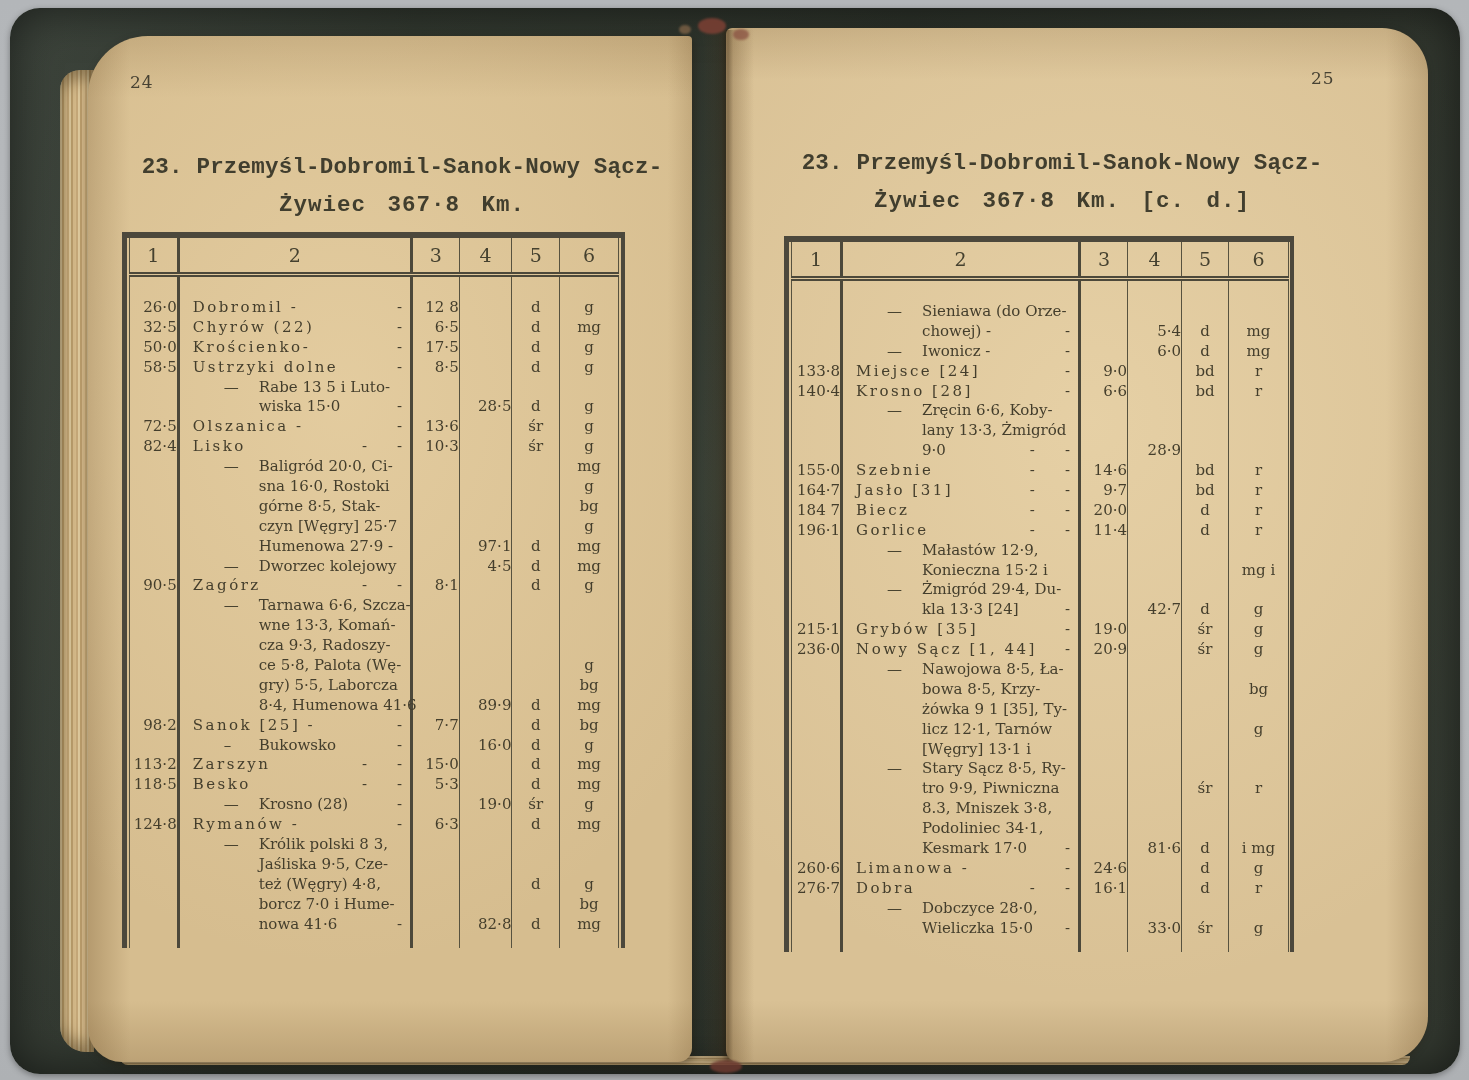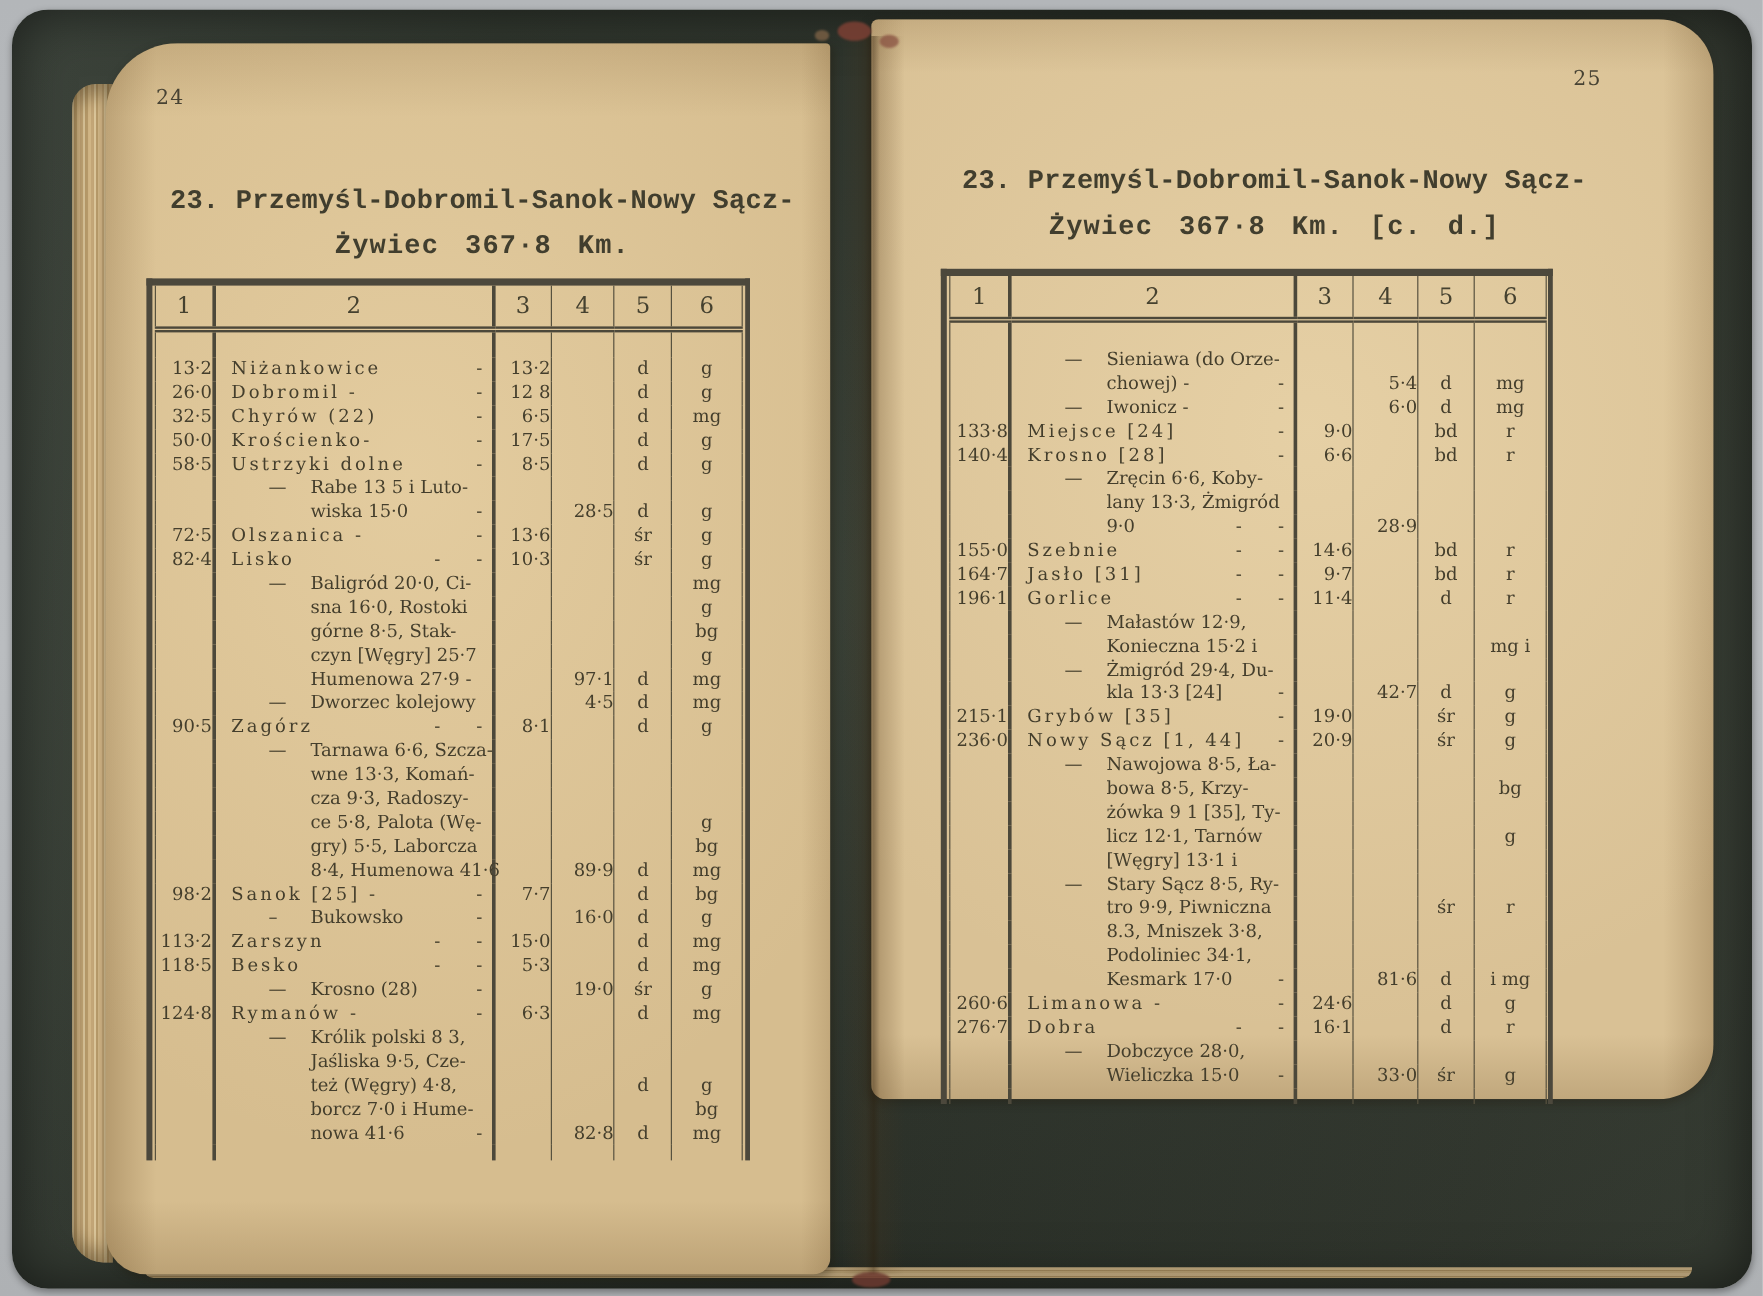--- a/index.html
+++ b/index.html
@@ -34,21 +34,21 @@
     background:
       radial-gradient(120% 90% at 42% 35%, rgba(238,216,172,.55), rgba(238,216,172,0) 62%),
       linear-gradient(90deg, rgba(112,82,42,.32), rgba(112,82,42,0) 7%),
       linear-gradient(270deg, rgba(112,82,42,.20), rgba(112,82,42,0) 4%),
       linear-gradient(180deg, rgba(112,82,42,.22), rgba(112,82,42,0) 6%),
       linear-gradient(0deg, rgba(105,76,38,.24), rgba(105,76,38,0) 6%),
       #d6bd8f;
     box-shadow:2px 3px 8px rgba(30,20,5,.35);
   }
   .page-right{
-    left:726px;top:16px;width:702px;height:900px;
+    left:726px;top:28px;width:702px;height:1034px;
     border-radius:6px 46px 46px 12px;
     background:
       radial-gradient(120% 90% at 52% 38%, rgba(240,220,178,.55), rgba(240,220,178,0) 62%),
       linear-gradient(270deg, rgba(112,82,42,.30), rgba(112,82,42,0) 6%),
       linear-gradient(90deg, rgba(112,82,42,.22), rgba(112,82,42,0) 4%),
       linear-gradient(180deg, rgba(112,82,42,.20), rgba(112,82,42,0) 5%),
       linear-gradient(0deg, rgba(105,76,38,.22), rgba(105,76,38,0) 6%),
       #d9c195;
     box-shadow:-2px 3px 8px rgba(30,20,5,.3);
   }
@@ -143,33 +143,20 @@
         <tbody>
           <tr class="sp-top">
             <td class="c1 bthick"></td>
             <td class="c2 bthick2"></td>
             <td class="c3 bthin"></td>
             <td class="c4 bthin"></td>
             <td class="c5 bthin"></td>
             <td class="c6"></td>
           </tr>
           <tr>
-            <td class="c1 bthick">13·2</td>
-            <td class="c2 bthick2">
-              <div class="c2i ind0">
-                <span class="nm">Niżankowice</span>
-                <span class="dsh">-</span>
-              </div>
-            </td>
-            <td class="c3 bthin">13·2</td>
-            <td class="c4 bthin"></td>
-            <td class="c5 bthin">d</td>
-            <td class="c6">g</td>
-          </tr>
-          <tr>
             <td class="c1 bthick">26·0</td>
             <td class="c2 bthick2">
               <div class="c2i ind0">
                 <span class="nm">Dobromil -</span>
                 <span class="dsh">-</span>
               </div>
             </td>
             <td class="c3 bthin">12 8</td>
             <td class="c4 bthin"></td>
             <td class="c5 bthin">d</td>
@@ -740,20 +727,33 @@
                 <span class="nm">Jasło [31]</span>
                 <span class="dsh">-  -</span>
               </div>
             </td>
             <td class="c3 bthin">9·7</td>
             <td class="c4 bthin"></td>
             <td class="c5 bthin">bd</td>
             <td class="c6">r</td>
           </tr>
           <tr>
+            <td class="c1 bthick">184 7</td>
+            <td class="c2 bthick2">
+              <div class="c2i ind0">
+                <span class="nm">Biecz</span>
+                <span class="dsh">-  -</span>
+              </div>
+            </td>
+            <td class="c3 bthin">20·0</td>
+            <td class="c4 bthin"></td>
+            <td class="c5 bthin">d</td>
+            <td class="c6">r</td>
+          </tr>
+          <tr>
             <td class="c1 bthick">196·1</td>
             <td class="c2 bthick2">
               <div class="c2i ind0">
                 <span class="nm">Gorlice</span>
                 <span class="dsh">-  -</span>
               </div>
             </td>
             <td class="c3 bthin">11·4</td>
             <td class="c4 bthin"></td>
             <td class="c5 bthin">d</td>

